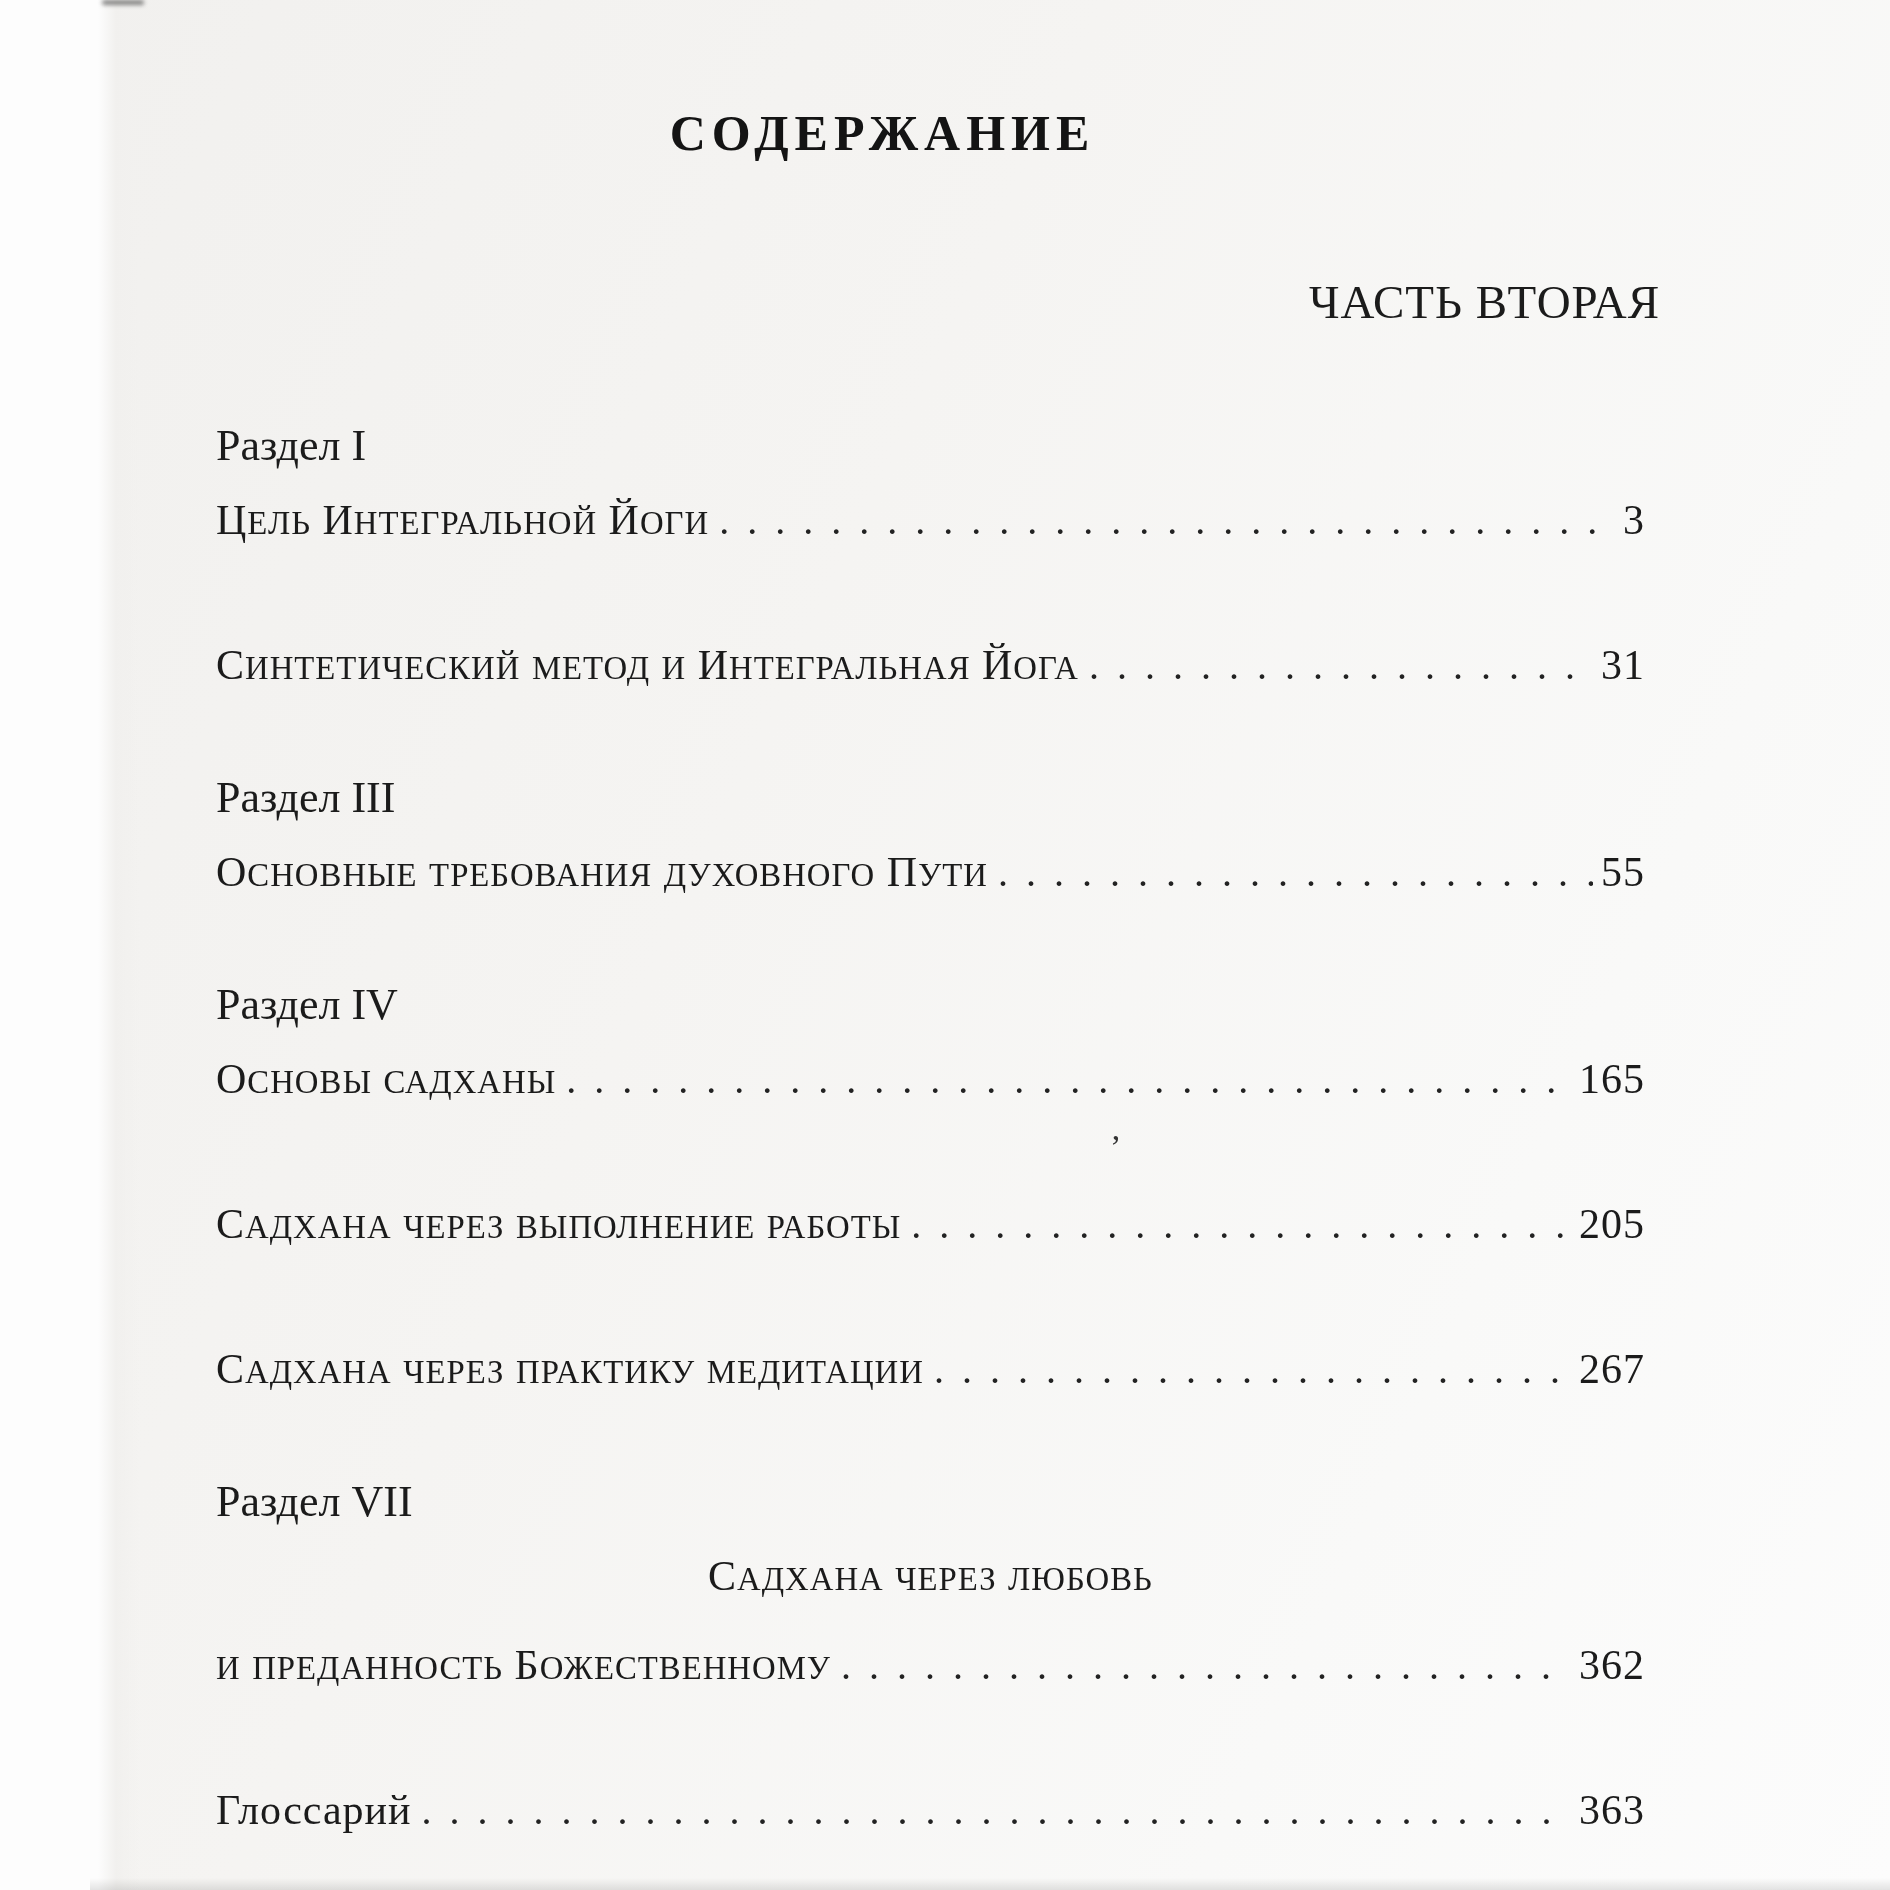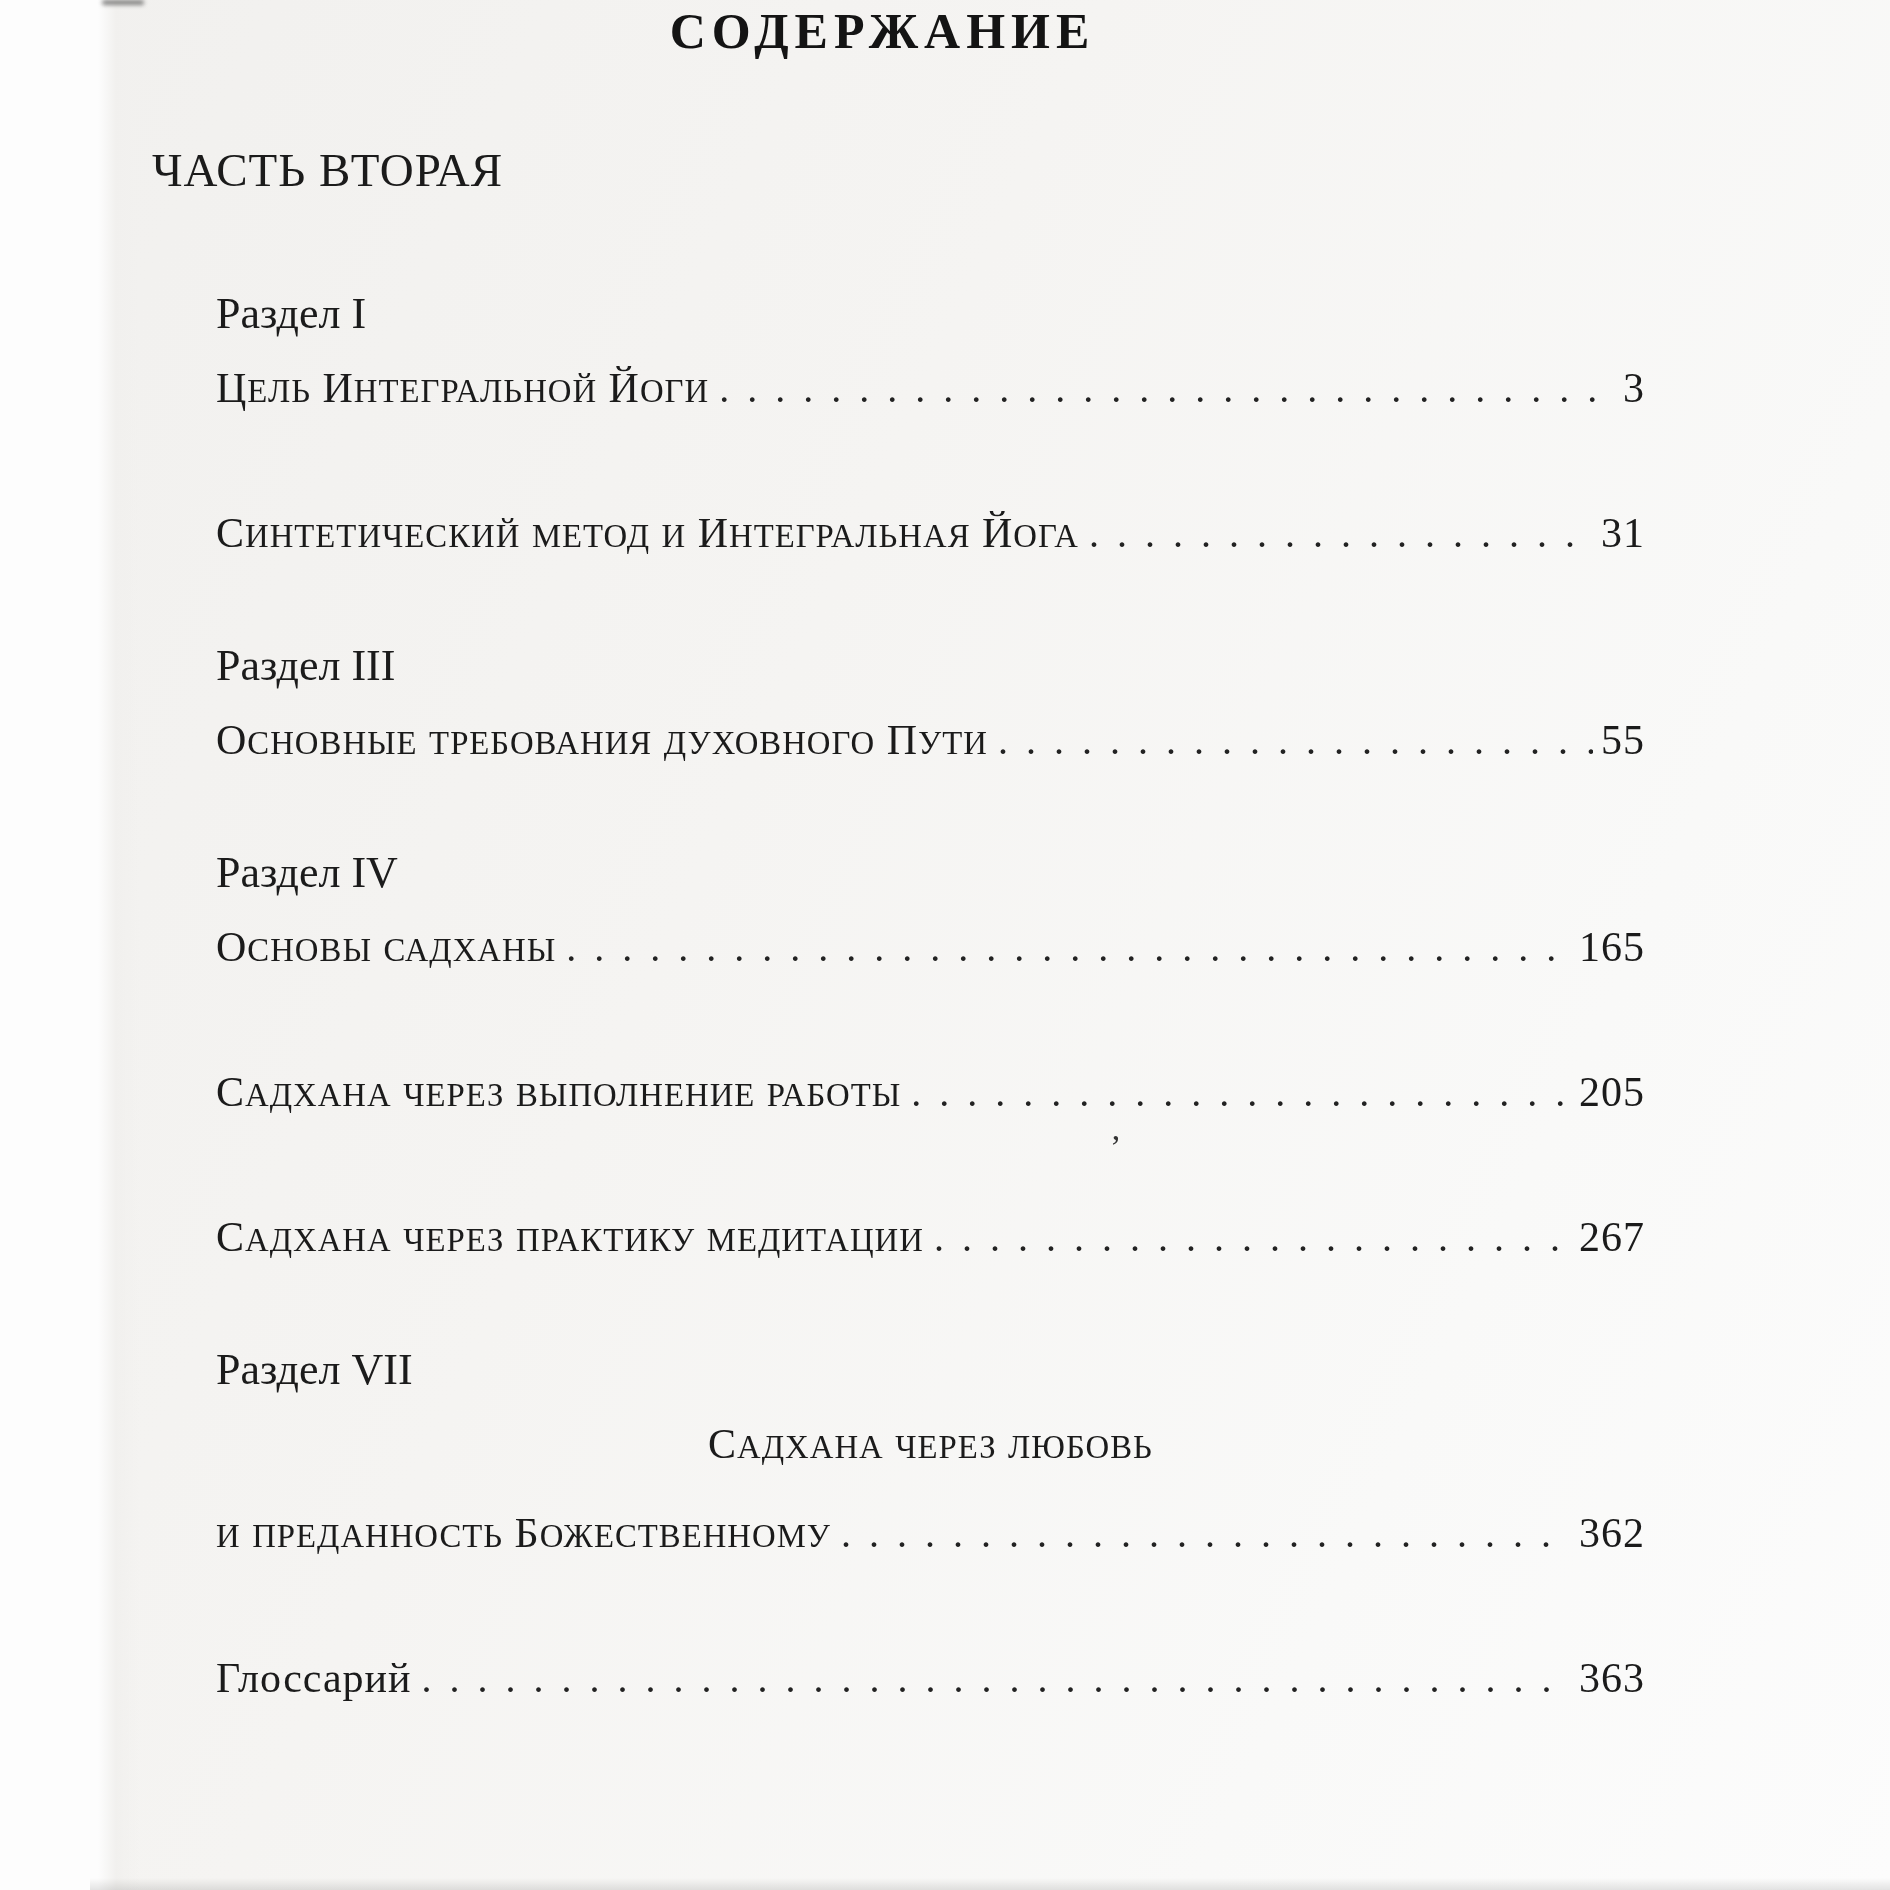--- a/index.html
+++ b/index.html
@@ -30,33 +30,35 @@
     filter: blur(2px);
     border-radius: 3px;
   }
   .content {
     position: absolute;
     left: 105px; top: 0;
     width: 1555px;
   }
   .doc-title {
     margin: 0;
+    padding-top: 102px;
     text-align: center;
     font-size: 50px;
     font-weight: bold;
     letter-spacing: 6px;
     line-height: 62px;
     color: #141414;
   }
   .part-heading {
-    margin-top: 77px;
+    margin-top: 107px;
     margin-left: 47px;
     font-size: 47px;
     line-height: 62px;
     letter-spacing: 1px;
+    text-align: right;
   }
   .toc {
     margin-top: 82px;
     margin-left: 70px;
     margin-right: 15px;
   }
   .toc-section { margin-bottom: 56px; margin-left: 41px; }
   .sec-label {
     font-size: 44px;
     line-height: 62px;

